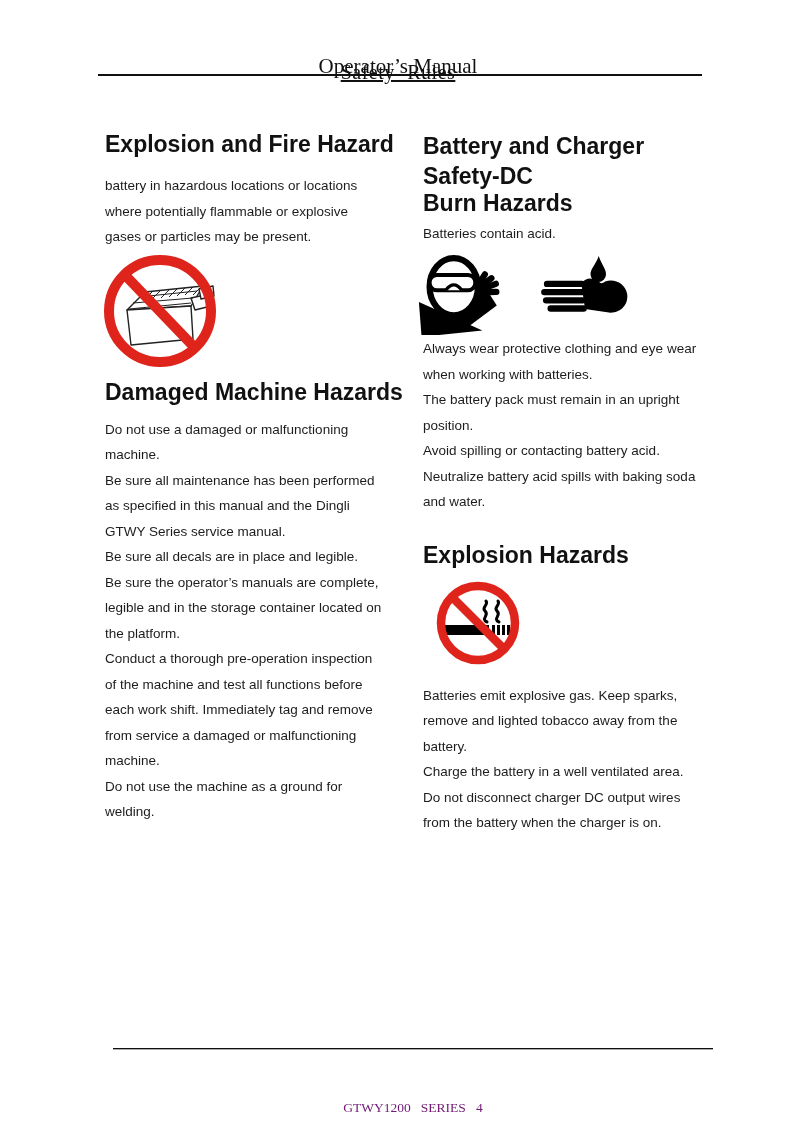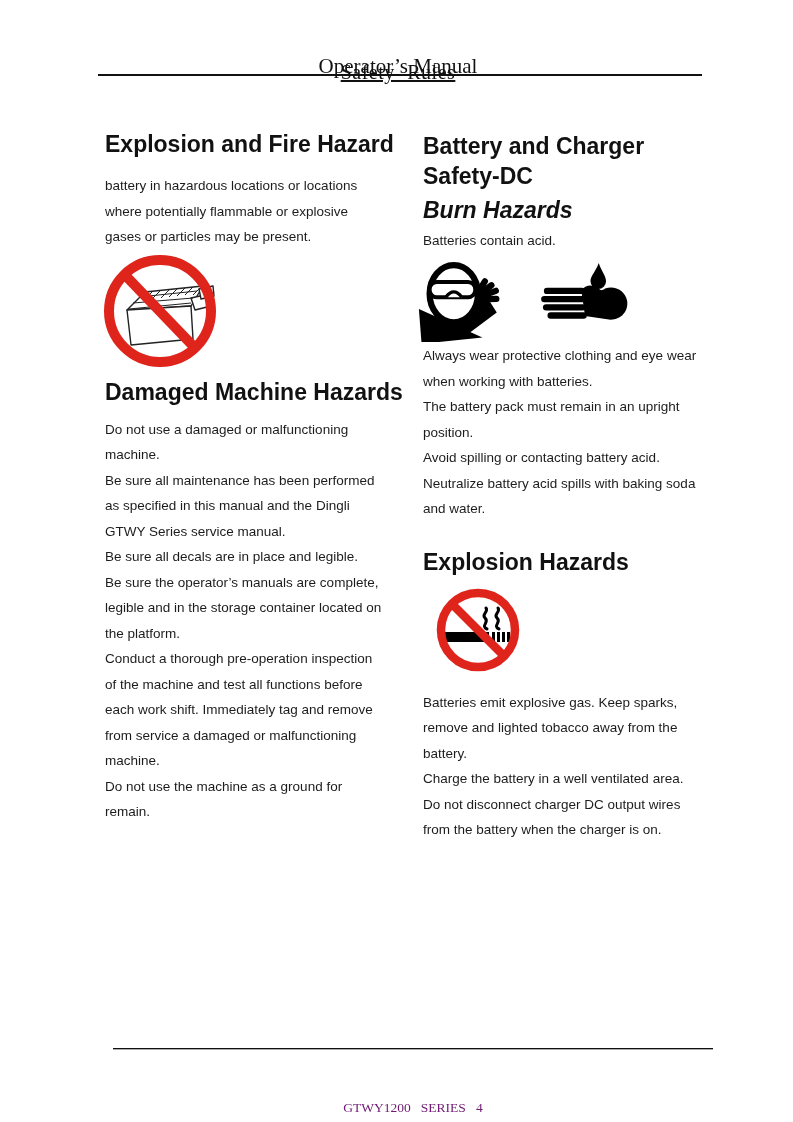--- a/index.html
+++ b/index.html
@@ -44,21 +44,21 @@
   .lines .tline {
     font-size:13.5px; line-height:25.5px; color:#1c1c1c;
     white-space:nowrap;
   }
   .intro-line { font-size:13.5px; line-height:25px; color:#1c1c1c; }
   
   .mt-s1-lines { margin-top:17px; }
   .battery-icon-wrap { margin-top:3px; margin-left:-4px; width:118px; height:117px; }
   .mt-h2-damaged { margin-top:10px; }
   .mt-s2-lines { margin-top:13px; }
-  .mt-burn { margin-top:7px;font-style:italic; }
+  .mt-burn { margin-top:0; }
   .mt-intro { margin-top:6px; }
   .hazard-icons-row { margin-top:4px; display:flex; align-items:flex-start; margin-left:-5px; }
   .goggles-wrap { width:85px; height:85px; }
   .acid-wrap { width:88px; height:64px; margin-left:38px; margin-top:6px; }
   .mt-battery-lines { margin-top:1px; }
   .mt-explosion { margin-top:28px; }
   .nosmoke-wrap { margin-top:13px; margin-left:12px; width:86px; height:86px; }
   .mt-explosion-lines { margin-top:17px; }
   
   .footer-rule {
@@ -134,21 +134,21 @@
           <div class="tline">Be sure all decals are in place and legible.</div>
           <div class="tline">Be sure the operator’s manuals are complete,</div>
           <div class="tline">legible and in the storage container located on</div>
           <div class="tline">the platform.</div>
           <div class="tline">Conduct a thorough pre-operation inspection</div>
           <div class="tline">of the machine and test all functions before</div>
           <div class="tline">each work shift. Immediately tag and remove</div>
           <div class="tline">from service a damaged or malfunctioning</div>
           <div class="tline">machine.</div>
           <div class="tline">Do not use the machine as a ground for</div>
-          <div class="tline">remain.</div>
+          <div class="tline">welding.</div>
         </div>
     </div>
 
     <div class="col">
 
       <div class="h2 twoline">
         <div>Battery and Charger</div>
         <div>Safety-DC</div>
       </div>
 

